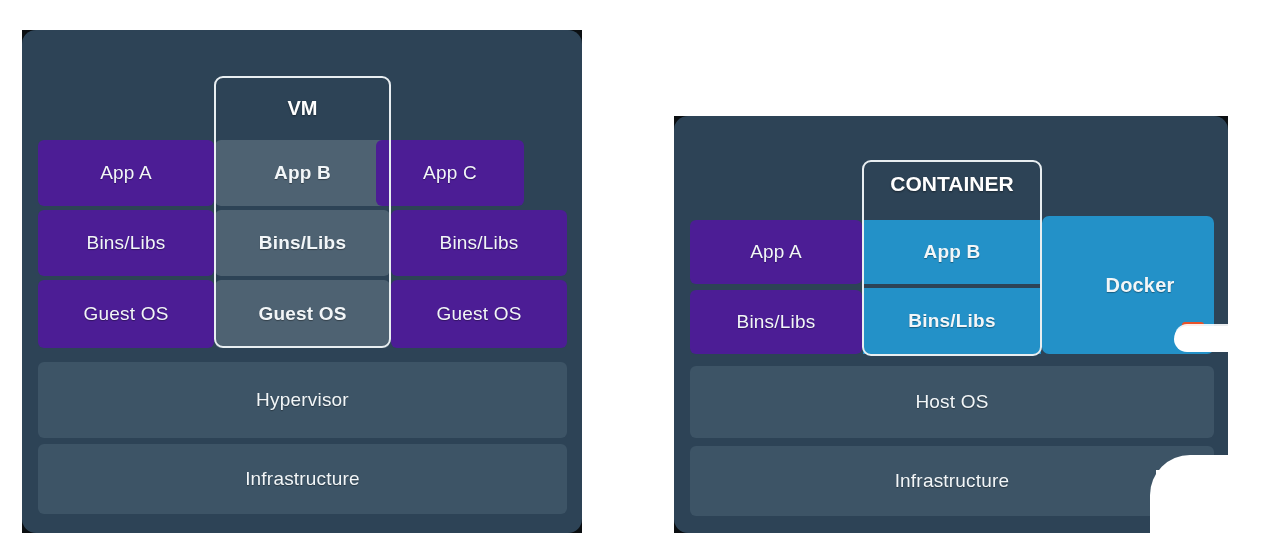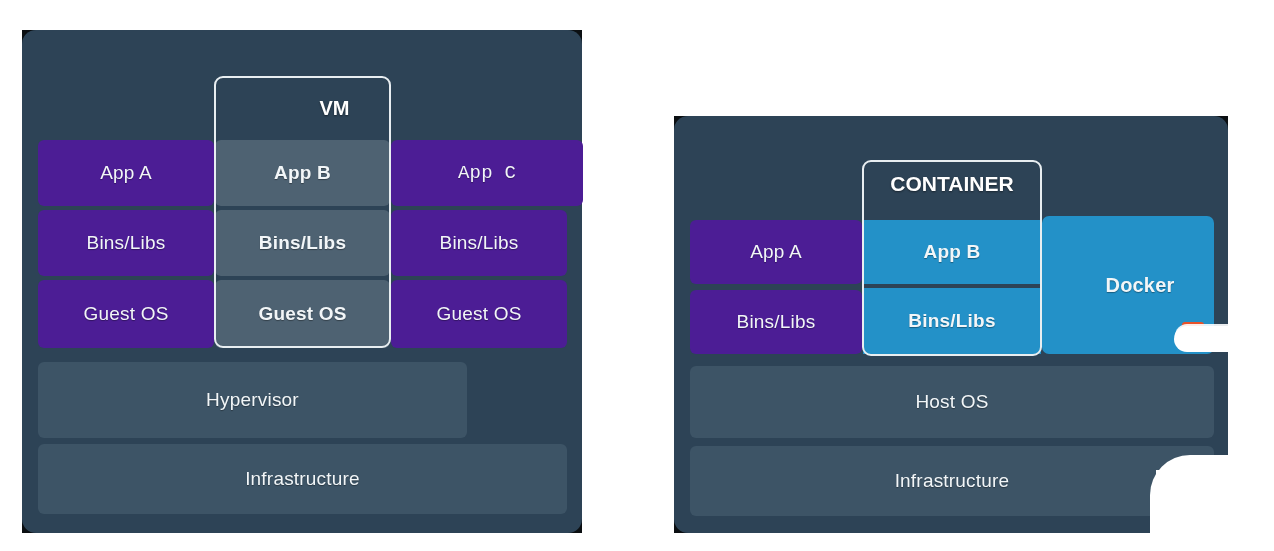--- a/index.html
+++ b/index.html
@@ -104,35 +104,35 @@
 
 <div class="corner-dark" style="left:22px; top:30px;"></div>
 <div class="corner-dark" style="left:566px; top:30px;"></div>
 <div class="corner-dark" style="left:22px; top:517px;"></div>
 <div class="corner-dark" style="left:566px; top:517px;"></div>
 
 <div class="panel" id="vm-panel">
 
   <div class="tile side" style="left:16px;  top:110px; width:176px; height:66px;">App A</div>
   <div class="tile middle" style="left:193px; top:110px; width:175px; height:66px;">App B</div>
-  <div class="tile side" style="left:369px; top:110px; width:192px; height:66px;font-family:Liberation Mono, monospace;">App C</div>
+  <div class="tile side" style="left:354px; top:110px; width:148px; height:66px;">App C</div>
 
   <div class="tile side" style="left:16px;  top:180px; width:176px; height:66px;">Bins/Libs</div>
   <div class="tile middle" style="left:193px; top:180px; width:175px; height:66px;">Bins/Libs</div>
   <div class="tile side" style="left:369px; top:180px; width:176px; height:66px;">Bins/Libs</div>
 
   <div class="tile side" style="left:16px;  top:250px; width:176px; height:68px;">Guest OS</div>
   <div class="tile middle" style="left:193px; top:250px; width:175px; height:68px;">Guest OS</div>
   <div class="tile side" style="left:369px; top:250px; width:176px; height:68px;">Guest OS</div>
 
-  <div class="tile wide" style="left:16px; top:332px; width:429px; height:76px;">Hypervisor</div>
+  <div class="tile wide" style="left:16px; top:332px; width:529px; height:76px;">Hypervisor</div>
   <div class="tile wide" style="left:16px; top:414px; width:529px; height:70px;">Infrastructure</div>
 
   <div class="frame" style="left:192px; top:46px; width:177px; height:272px;"></div>
-  <div class="frame-label" style="left:192px; top:46px; width:177px; height:64px; font-size:20px;padding-left:32px;">VM</div>
+  <div class="frame-label" style="left:192px; top:46px; width:177px; height:64px; font-size:20px;">VM</div>
 </div>
 
 <div class="corner-dark" style="left:674px;  top:116px;"></div>
 <div class="corner-dark" style="left:1212px; top:116px;"></div>
 <div class="corner-dark" style="left:674px;  top:517px;"></div>
 <div class="corner-dark" style="left:1212px; top:517px;"></div>
 
 <div class="panel" id="ctr-panel">
 
   <div class="tile side" style="left:16px;  top:104px; width:172px; height:64px;">App A</div>

